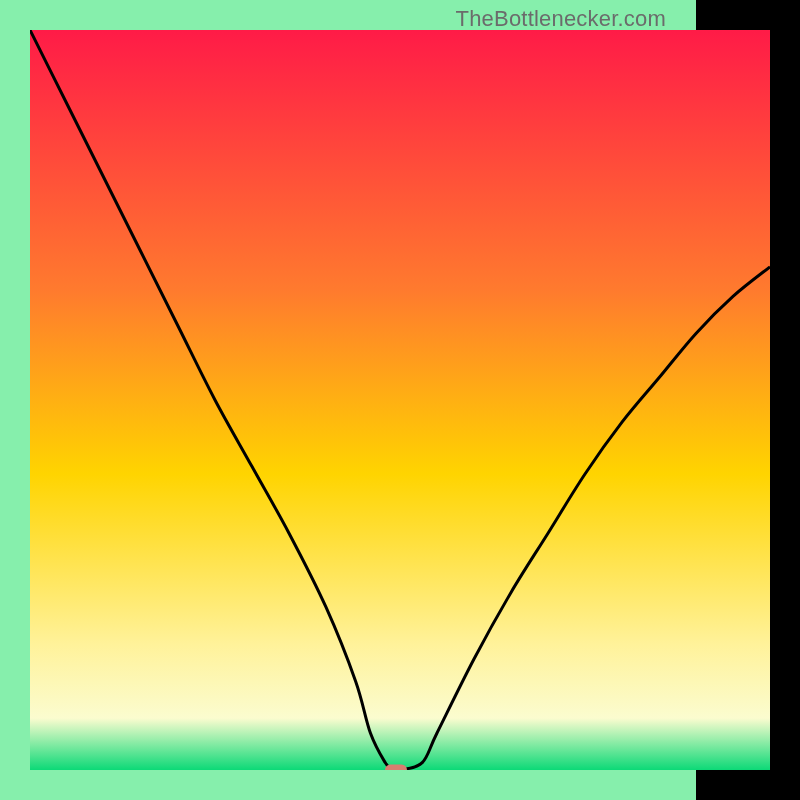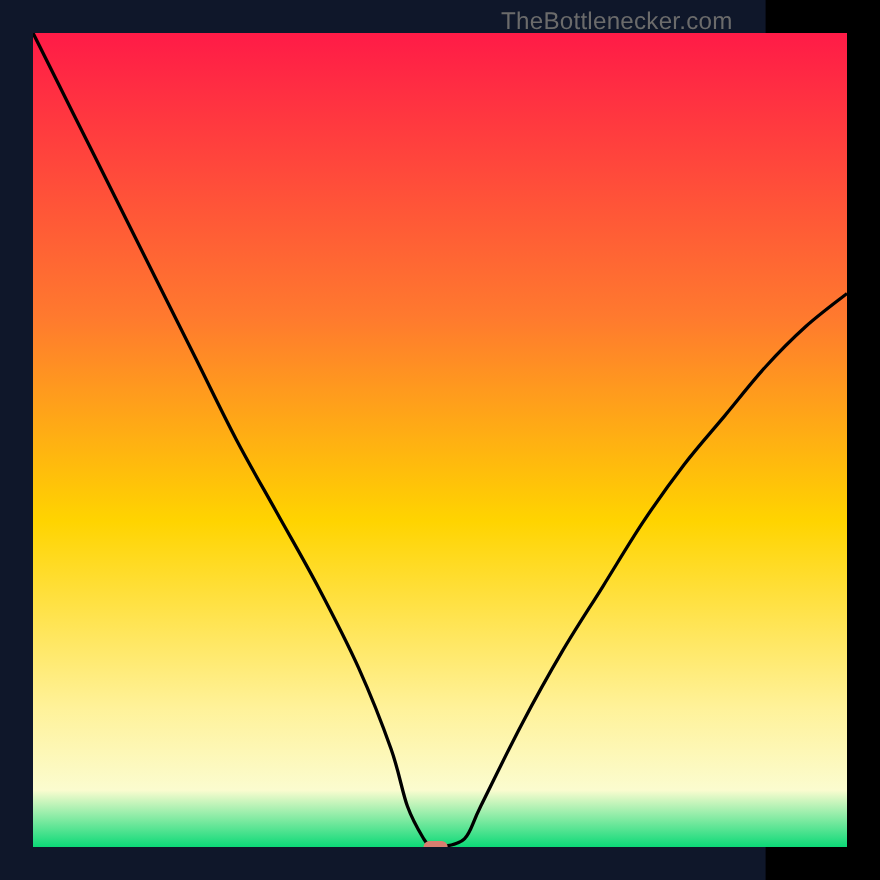--- a/index.html
+++ b/index.html
@@ -8,21 +8,21 @@
     width: 800px;
     height: 800px;
     background: #000;
     overflow: hidden;
     font-family: Arial, Helvetica, sans-serif;
   }
   .frame {
     position: relative;
     width: 696px;
     height: 800px;
-    background: #0f172a;
+    background: #86efac;
   }
   .plot-area {
     position: absolute;
     left: 30px;
     top: 30px;
     width: 740px;
     height: 740px;
     overflow: hidden;
   }
   .gradient {

